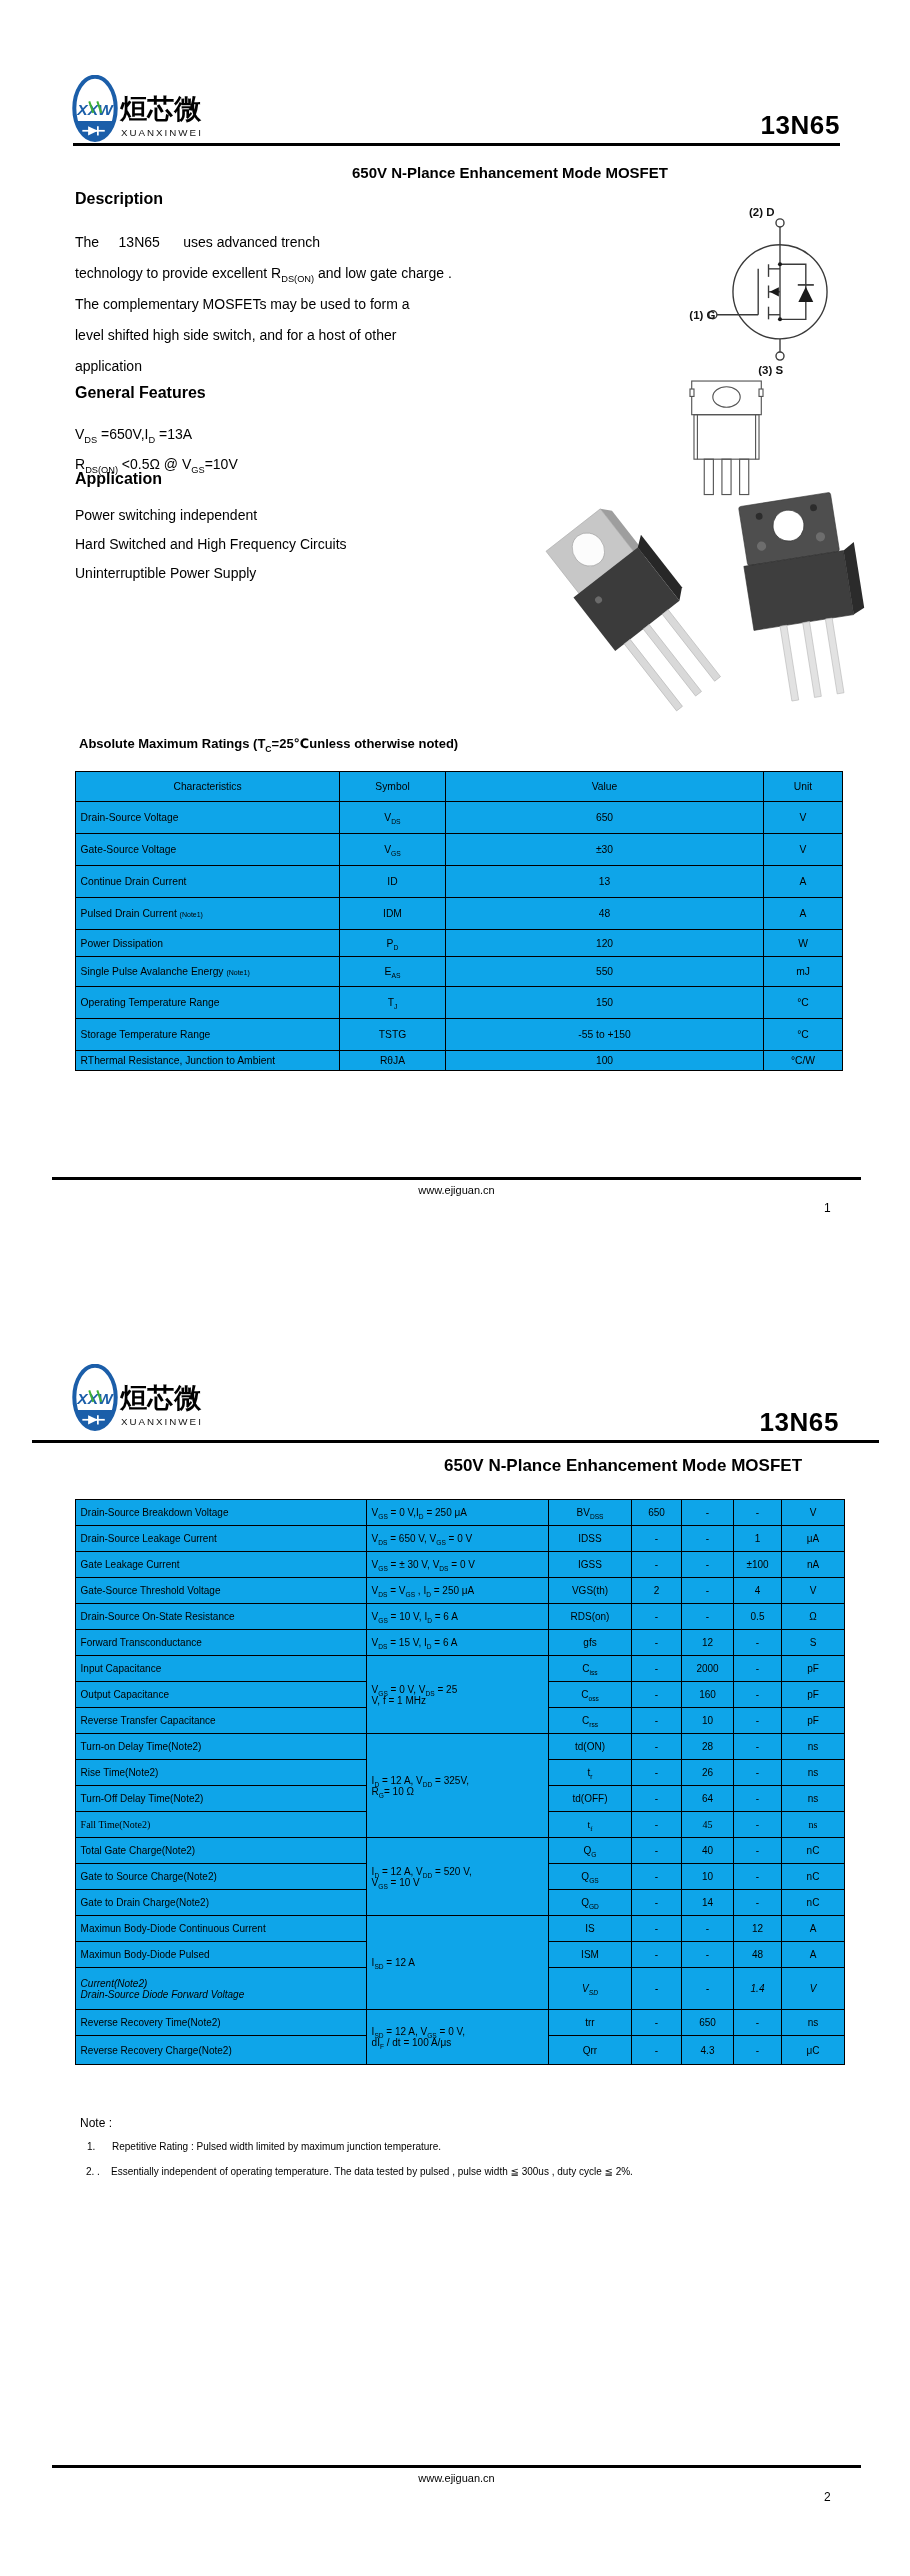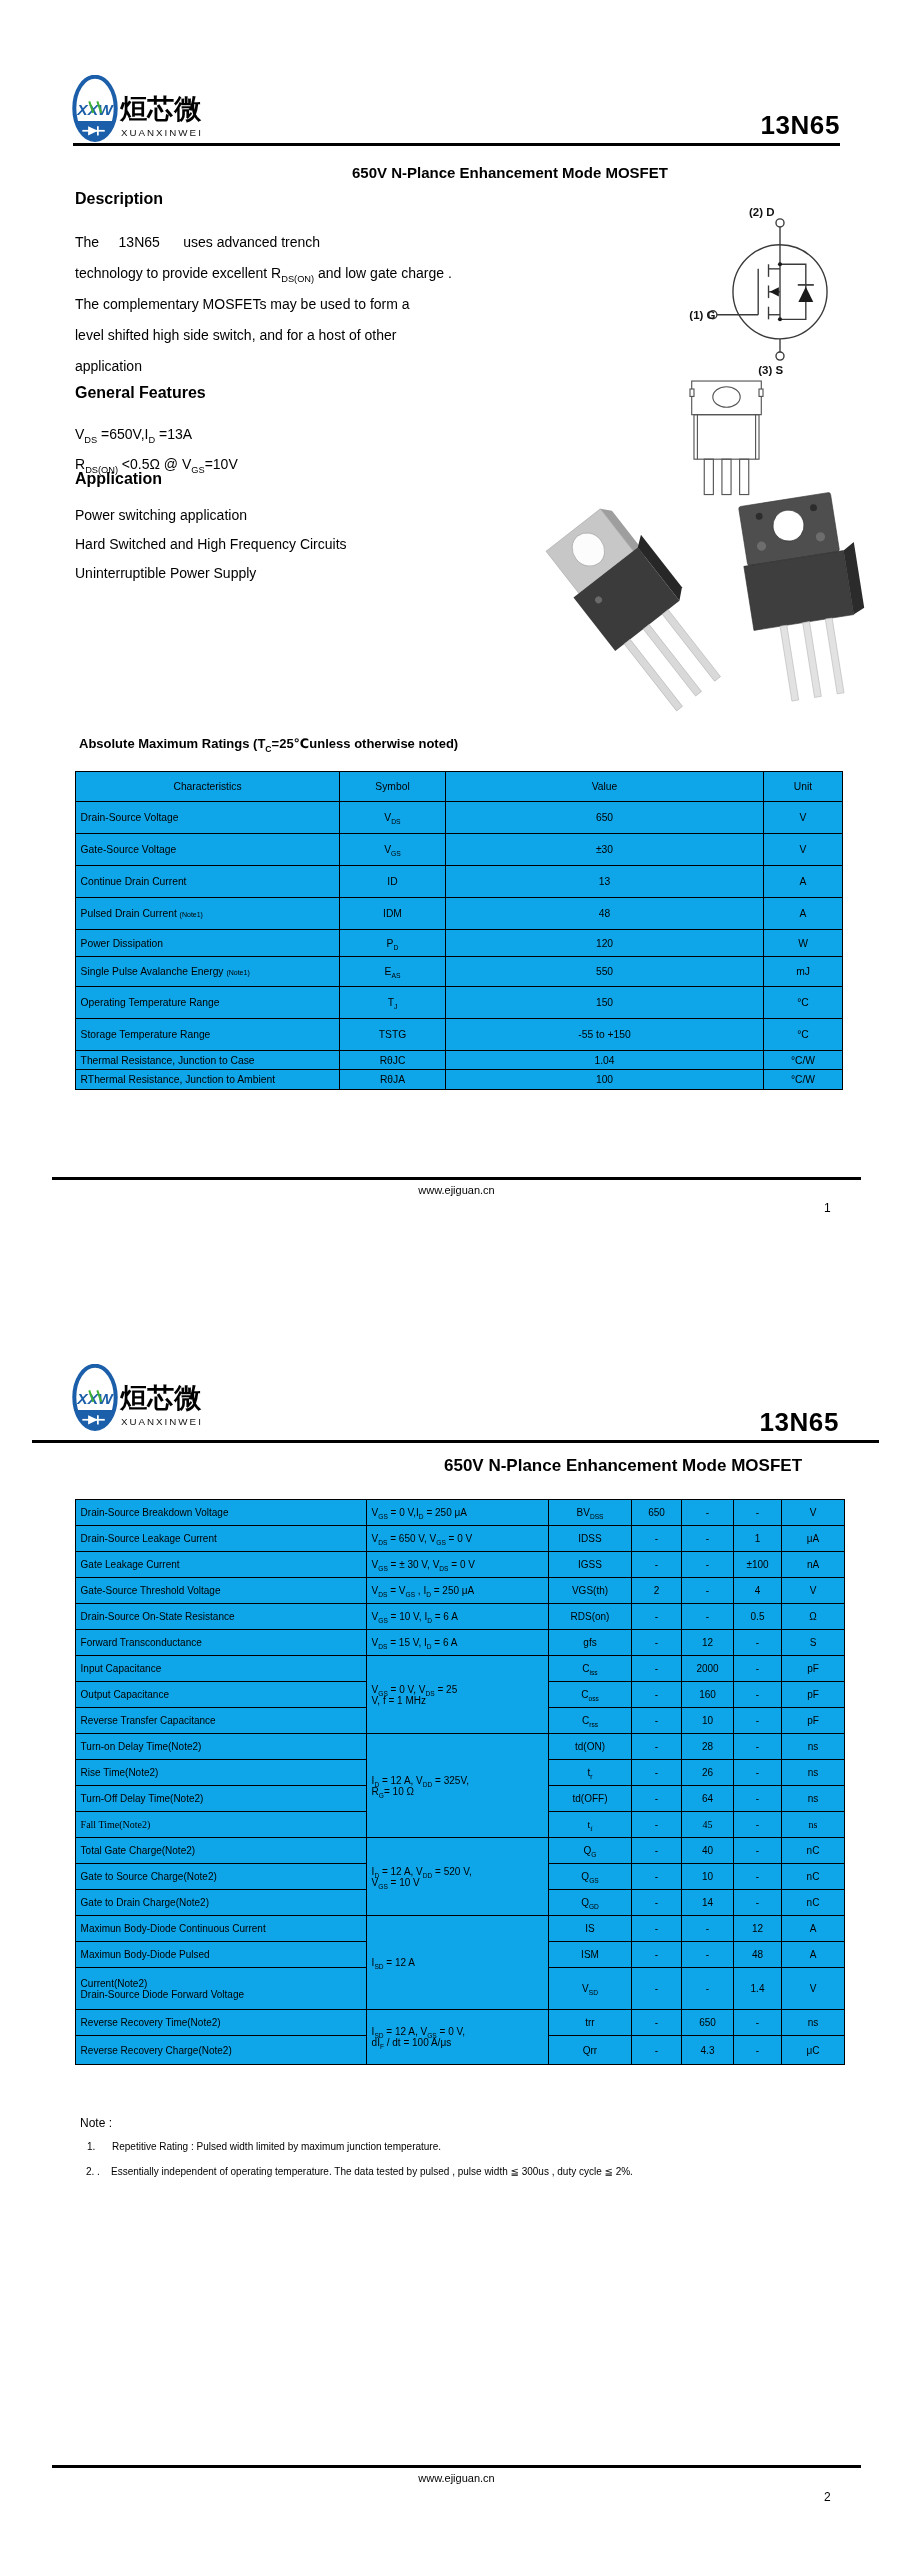--- a/index.html
+++ b/index.html
@@ -66,21 +66,21 @@
 <div class="abs sechead" style="left:75px;top:190px;">Description</div>
 
 <div class="abs bodytxt lh53 pre" style="left:75px;top:227px;"><div class="tline">The     13N65      uses advanced trench</div><div class="tline">technology to provide excellent R<sub>DS(ON)</sub> and low gate charge .</div><div class="tline">The complementary MOSFETs may be used to form a</div><div class="tline">level shifted high side switch, and for a host of other</div><div class="tline">application</div></div>
 
 <div class="abs sechead" style="left:75px;top:384px;">General Features</div>
 
 <div class="abs bodytxt lh52 pre" style="left:75px;top:419px;"><div class="tline">V<sub>DS</sub> =650V,I<sub>D</sub> =13A</div><div class="tline">R<sub>DS(ON)</sub> &lt;0.5Ω @ V<sub>GS</sub>=10V</div></div>
 
 <div class="abs sechead" style="left:75px;top:470px;">Application</div>
 
-<div class="abs bodytxt lh50 pre" style="left:75px;top:501px;"><div class="tline">Power switching application</div><div class="tline">Hard Switched and High Frequency Circuits</div><div class="tline">Uninterruptible Power Supply</div></div>
+<div class="abs bodytxt lh50 pre" style="left:75px;top:501px;"><div class="tline">Power switching independent</div><div class="tline">Hard Switched and High Frequency Circuits</div><div class="tline">Uninterruptible Power Supply</div></div>
 
 <svg class="abs" style="left:688px;top:200px;" width="184" height="179" viewBox="0 0 320 312">
   <g stroke="#3a3a3a" stroke-width="2.4" fill="none">
     <circle cx="160" cy="160" r="82"></circle>
     <circle cx="160" cy="40" r="7"></circle>
     <line x1="160" y1="47" x2="160" y2="112"></line>
     <line x1="160" y1="112" x2="160" y2="208"></line>
     <line x1="122" y1="120" x2="122" y2="200"></line>
     <line x1="140" y1="112" x2="140" y2="134"></line>
     <line x1="140" y1="149" x2="140" y2="171"></line>
@@ -206,26 +206,20 @@
         <td>T<sub>J</sub></td>
         <td>150</td>
         <td>°C</td>
       </tr>
       <tr style="height: 32px;">
         <td class="lft">Storage Temperature Range</td>
         <td>TSTG</td>
         <td>-55 to +150</td>
         <td>°C</td>
       </tr>
-      <tr style="height: 19px;">
-        <td class="lft">Thermal Resistance, Junction to Case</td>
-        <td>RθJC</td>
-        <td>1.04</td>
-        <td>°C/W</td>
-      </tr>
       <tr style="height: 20px;">
         <td class="lft">RThermal Resistance, Junction to Ambient</td>
         <td>RθJA</td>
         <td>100</td>
         <td>°C/W</td>
       </tr>
     </tbody>
 </table>
 
 <div class="abs rule" style="left:52px;top:1177px;width:809px;"></div>
@@ -419,21 +413,21 @@
         <td>A</td>
       </tr>
       <tr style="height: 26px;">
         <td class="lft ml">Maximun Body-Diode  Pulsed</td>
         <td>ISM</td>
         <td>-</td>
         <td>-</td>
         <td>48</td>
         <td>A</td>
       </tr>
-      <tr style="height: 42px;">
+      <tr style="height: 42px; font-style: italic;">
         <td class="lft ml">Current(Note2)
 Drain-Source Diode Forward Voltage</td>
         <td>V<sub>SD</sub></td>
         <td>-</td>
         <td>-</td>
         <td>1.4</td>
         <td>V</td>
       </tr>
       <tr style="height: 26px;">
         <td class="lft ml">Reverse Recovery Time(Note2)</td>

